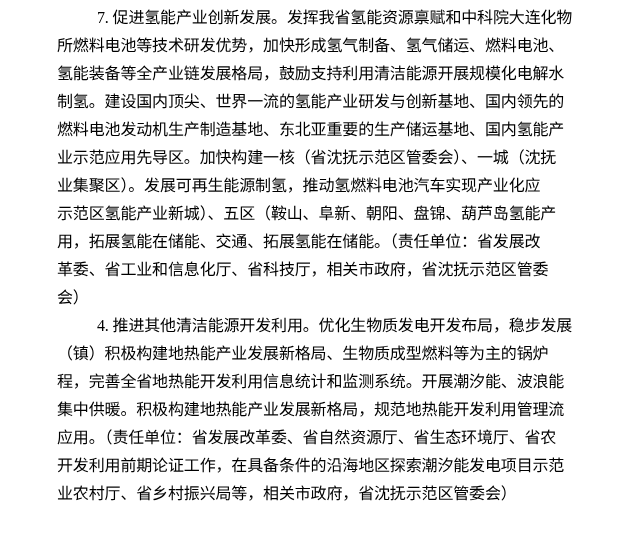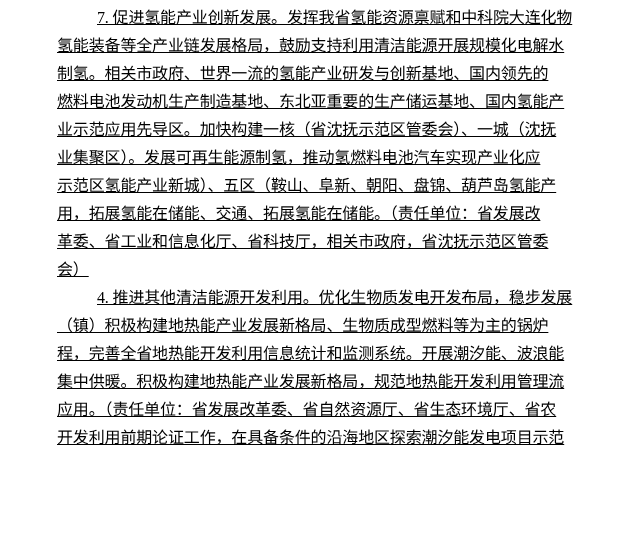--- a/index.html
+++ b/index.html
@@ -17,21 +17,20 @@
     overflow: hidden;
     position: relative;
   }
   .doc-page {
     position: absolute;
     left: 57px;
     top: 4px;
     width: 530px;
     color: var(--fg);
     font-family: "Liberation Serif", "DejaVu Serif", serif;
-    text-decoration: underline;
   }
   .para {
     margin: 0;
     padding: 0;
   }
   .line {
     font-size: 16px;
     line-height: 28px;
     height: 28px;
     white-space: nowrap;
@@ -41,31 +40,33 @@
   .line.first {
     text-indent: 40px;
   }
 </style>
 </head>
 <body>
 
 <div class="doc-page">
   <div class="para">
     <div class="line first">7. 促进氢能产业创新发展。发挥我省氢能资源禀赋和中科院大连化物</div>
+    <div class="line">所燃料电池等技术研发优势，加快形成氢气制备、氢气储运、燃料电池、</div>
     <div class="line">氢能装备等全产业链发展格局，鼓励支持利用清洁能源开展规模化电解水</div>
-    <div class="line">制氢。相关市政府、世界一流的氢能产业研发与创新基地、国内领先的</div>
+    <div class="line">制氢。建设国内顶尖、世界一流的氢能产业研发与创新基地、国内领先的</div>
     <div class="line">燃料电池发动机生产制造基地、东北亚重要的生产储运基地、国内氢能产</div>
     <div class="line">业示范应用先导区。加快构建一核（省沈抚示范区管委会）、一城（沈抚</div>
     <div class="line">业集聚区）。发展可再生能源制氢，推动氢燃料电池汽车实现产业化应</div>
     <div class="line">示范区氢能产业新城）、五区（鞍山、阜新、朝阳、盘锦、葫芦岛氢能产</div>
     <div class="line">用，拓展氢能在储能、交通、拓展氢能在储能。（责任单位：省发展改</div>
     <div class="line">革委、省工业和信息化厅、省科技厅，相关市政府，省沈抚示范区管委</div>
     <div class="line">会）</div>
   </div>
   <div class="para">
     <div class="line first">4. 推进其他清洁能源开发利用。优化生物质发电开发布局，稳步发展</div>
     <div class="line">（镇）积极构建地热能产业发展新格局、生物质成型燃料等为主的锅炉</div>
     <div class="line">程，完善全省地热能开发利用信息统计和监测系统。开展潮汐能、波浪能</div>
     <div class="line">集中供暖。积极构建地热能产业发展新格局，规范地热能开发利用管理流</div>
     <div class="line">应用。（责任单位：省发展改革委、省自然资源厅、省生态环境厅、省农</div>
     <div class="line">开发利用前期论证工作，在具备条件的沿海地区探索潮汐能发电项目示范</div>
+    <div class="line">业农村厅、省乡村振兴局等，相关市政府，省沈抚示范区管委会）</div>
   </div>
 </div>
 
 </body></html>

